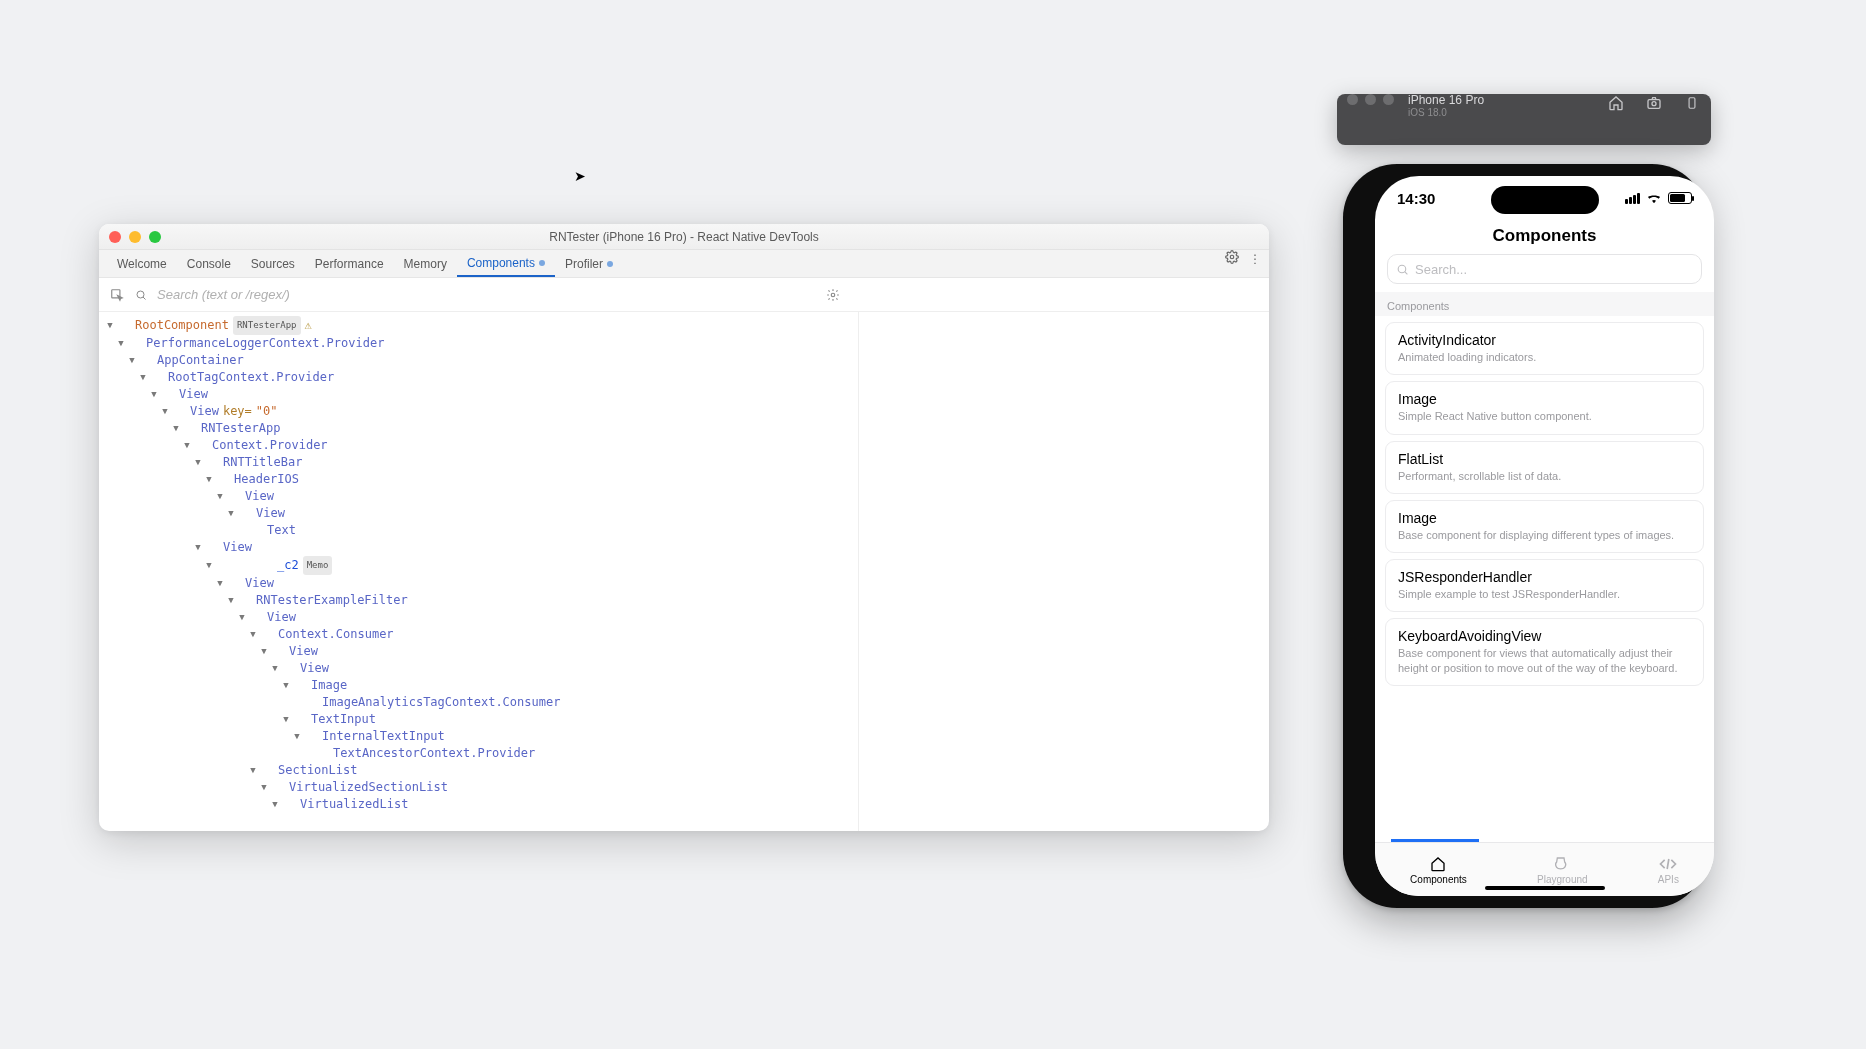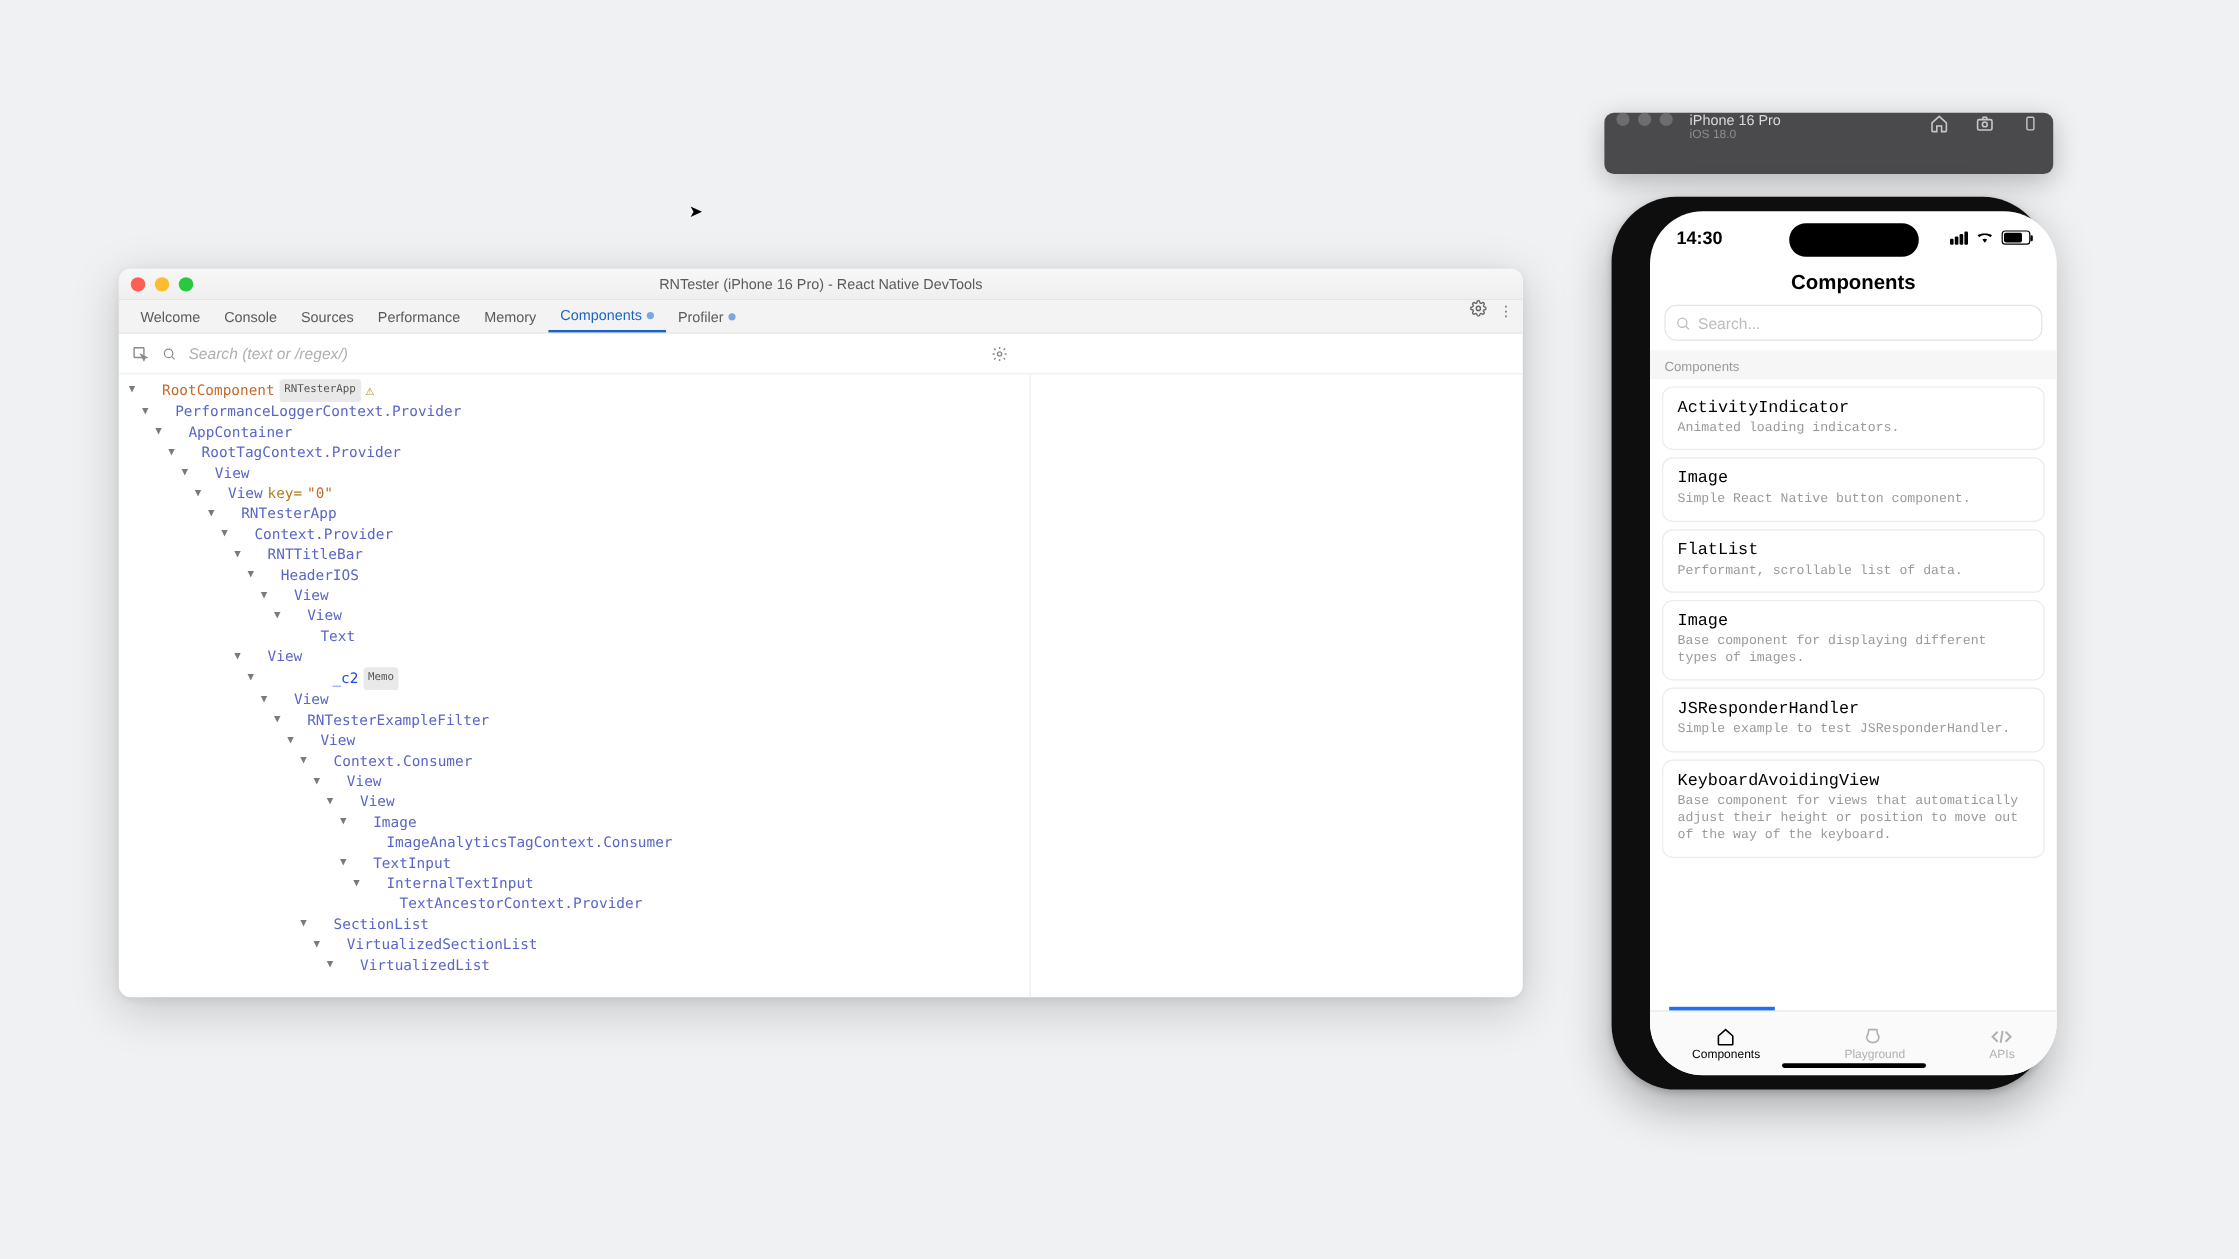--- a/index.html
+++ b/index.html
@@ -173,21 +173,20 @@
   .search-box input { border:none;outline:none;flex:1;font-size:13px;color:#000;background:transparent;}
   .search-box input::placeholder{color:#bdbdc0;}
   .section-label { font-size:11px; color:#9a9a9e; padding:8px 12px 4px; background:#f6f6f7; margin-top:8px;}
   .card-list { flex:1; overflow:hidden; }
   .card {
     margin:6px 10px;
     border:1px solid #ececee;
     border-radius:9px;
     padding:9px 12px 10px;
     background:#fff;
-    font-family:Liberation Mono, monospace;
   }
   .card .ct { font-size:14px; font-weight:500; color:#000; }
   .card .cs { font-size:11px; color:#9a9a9e; margin-top:2px; line-height:1.3;}
   .tab-bar {
     height:54px; border-top:1px solid #e8e8ea;
     display:flex; align-items:center; justify-content:space-around;
     background:#fafafa;
   }
   .tab-item { display:flex; flex-direction:column; align-items:center; gap:1px; font-size:10px; color:#b0b0b4;}
   .tab-item.active{color:#000;}

